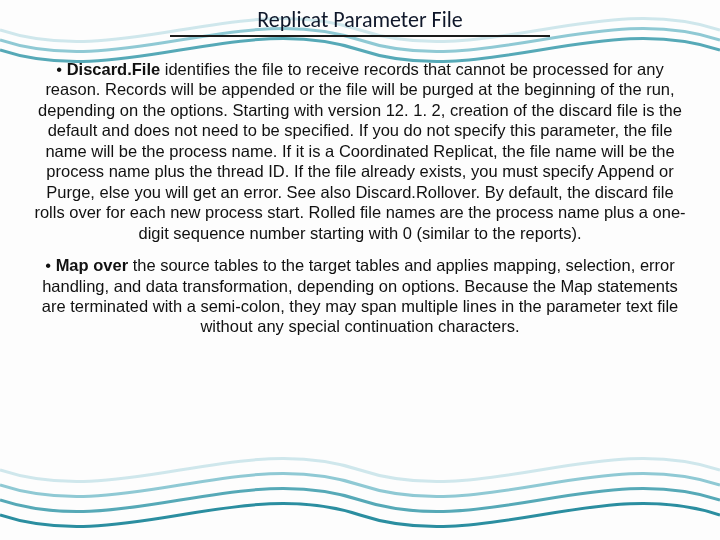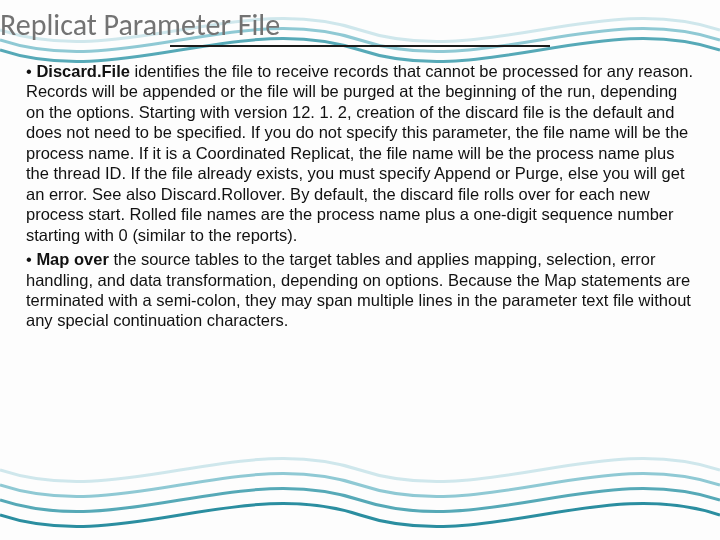--- a/index.html
+++ b/index.html
@@ -31,42 +31,43 @@
     bottom: 0;
     left: 0;
     width: 720px;
     height: 110px;
     z-index: 0;
     pointer-events: none;
   }
   .title {
     position: relative;
     z-index: 1;
-    text-align: left;
+    text-align: center;
     padding-top: 6px;
-    font-size: 30px;
-    color: #737373;
+    font-size: 22px;
+    color: #0f172a;
     font-family: "Calibri", Arial, sans-serif;
   }
   .title-underline {
     width: 380px;
     height: 2px;
     background: #1b1b1b;
     margin: 2px auto 0 auto;
   }
   .body {
     position: relative;
     z-index: 1;
     padding: 10px 22px 0 22px;
     font-size: 16.5px;
     line-height: 1.24;
     color: #111;
   }
   .bullet {
-    margin: 4px;
+    margin: 12px;
+    text-align: center;
   }
   .bold {
     font-weight: bold;
   }
 </style>
 </head>
 <body>
 
 <div class="slide">
 

